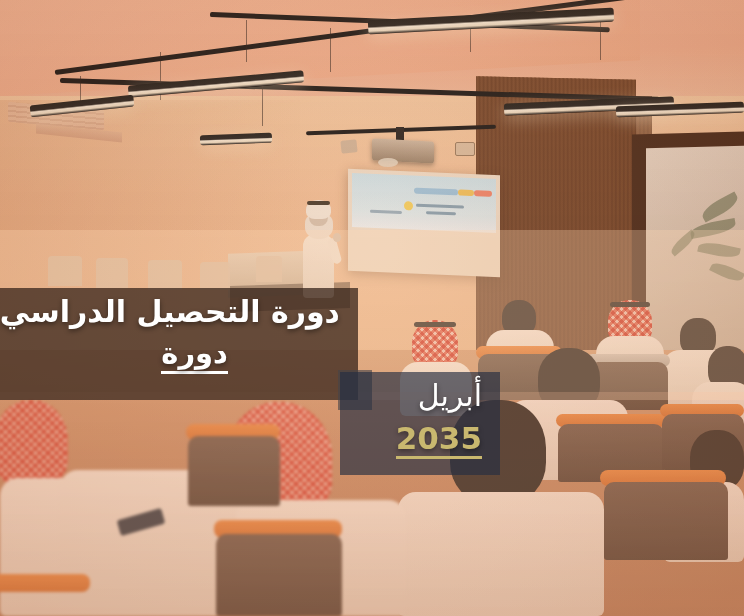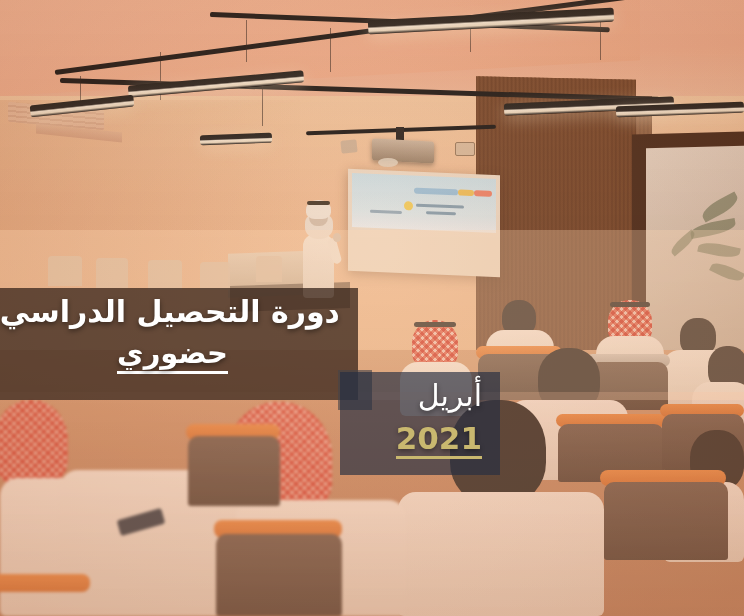--- a/index.html
+++ b/index.html
@@ -400,23 +400,23 @@
   </div>
 
   <div class="layer" id="grade"></div>
   <div class="layer" id="soft"></div>
 
   <div class="layer" id="band"></div>
   <div class="layer" id="band2"></div>
 
   <div class="layer" id="title-box">
     <div class="t1">دورة التحصيل الدراسي</div>
-    <div class="t2">حضوري</div>
+    <div class="t2">دورة</div>
   </div>
 
   <div class="layer" id="corner-chip"></div>
 
   <div class="layer" id="date-box">
     <div class="d1">أبريل</div>
-    <div class="d2">2021</div>
+    <div class="d2">2035</div>
   </div>
 
 </div>
 
 </body></html>

